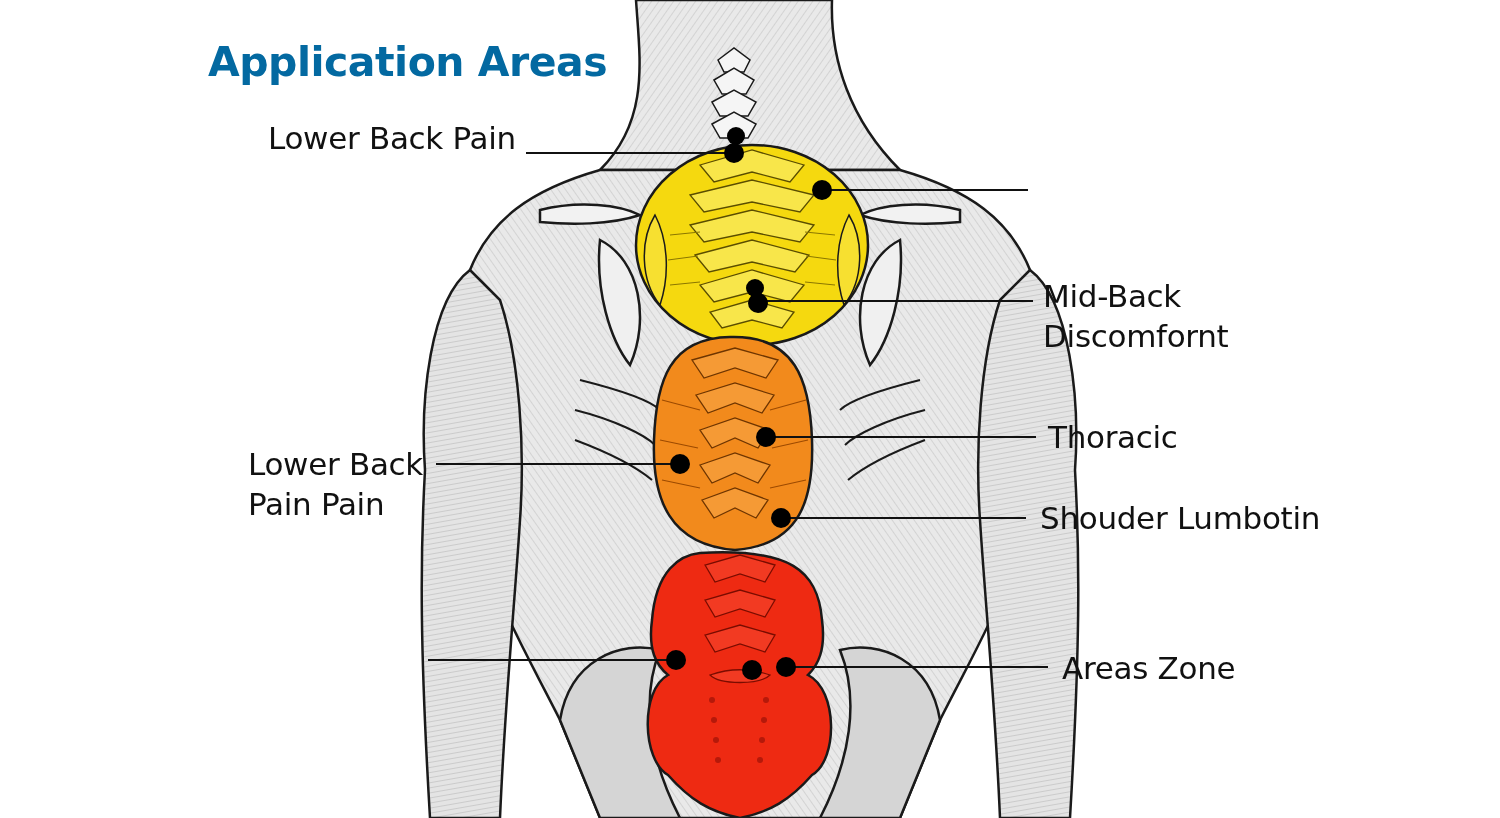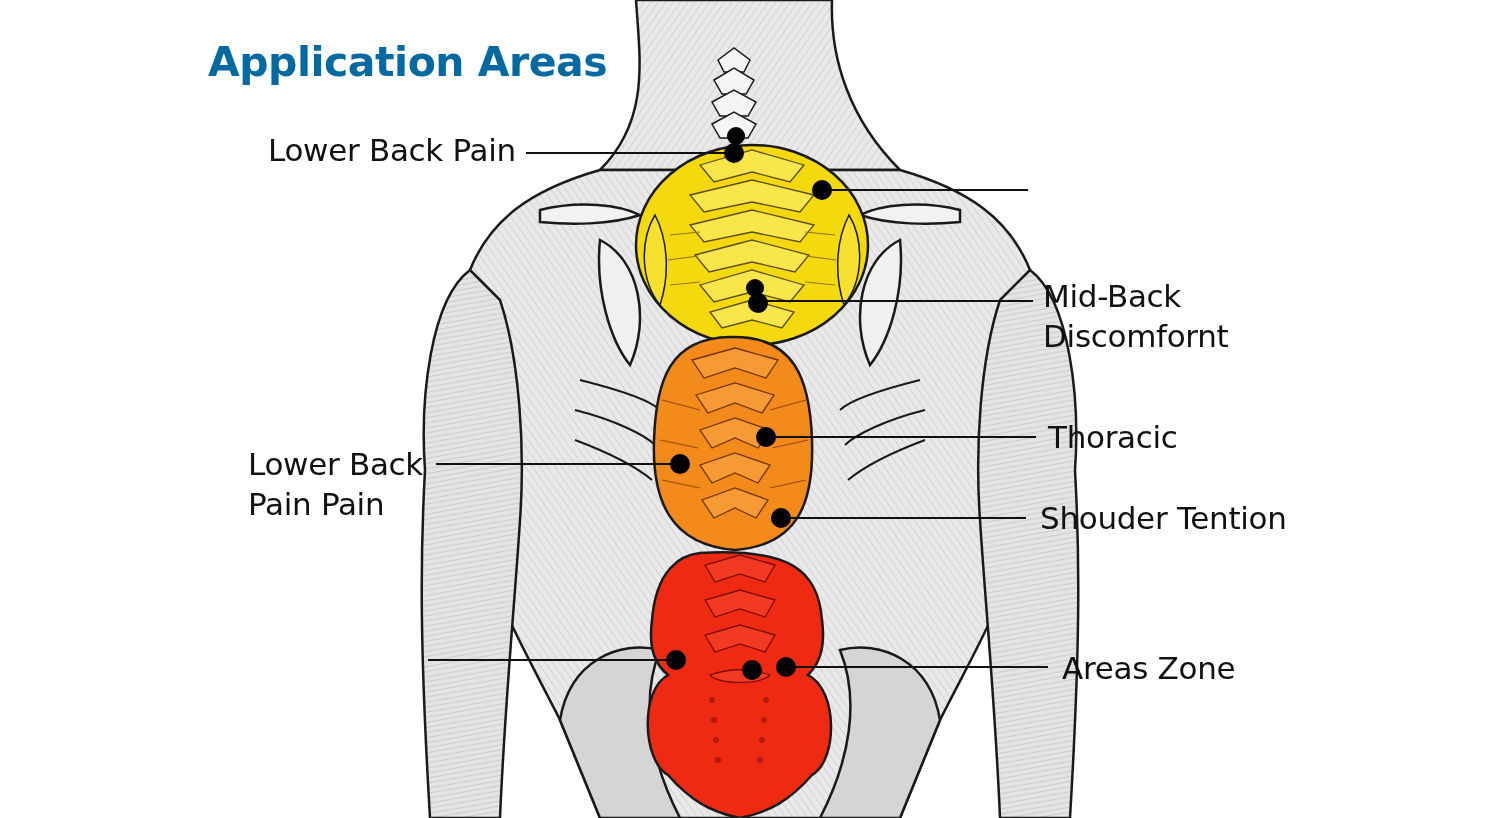--- a/index.html
+++ b/index.html
@@ -146,35 +146,35 @@
       <circle cx="680" cy="464" r="10"></circle>
       <circle cx="781" cy="518" r="10"></circle>
       <circle cx="676" cy="660" r="10"></circle>
       <circle cx="752" cy="670" r="10"></circle>
       <circle cx="786" cy="667" r="10"></circle>
     </g>
   </svg>
 
   <div class="title">Application Areas</div>
 
-  <div class="label" style="left:268px; top:130px;">
+  <div class="label" style="left:268px; top:118px;">
     <span>Lower Back Pain</span>
   </div>
   <div class="label" style="left:248px; top:444px;">
     <span class="line2">Lower Back</span>
     <span class="line2">Pain Pain</span>
   </div>
 
   <div class="label" style="left:1043px; top:276px;">
     <span class="line2">Mid-Back</span>
     <span class="line2">Discomfornt</span>
   </div>
   <div class="label" style="left:1048px; top:417px;">
     <span>Thoracic</span>
   </div>
   <div class="label" style="left:1040px; top:498px;">
-    <span>Shouder Tention</span>
+    <span>Shouder Lumbotin</span>
   </div>
   <div class="label" style="left:1062px; top:648px;">
     <span>Areas Zone</span>
   </div>
 
 </div>
 
 </body></html>

